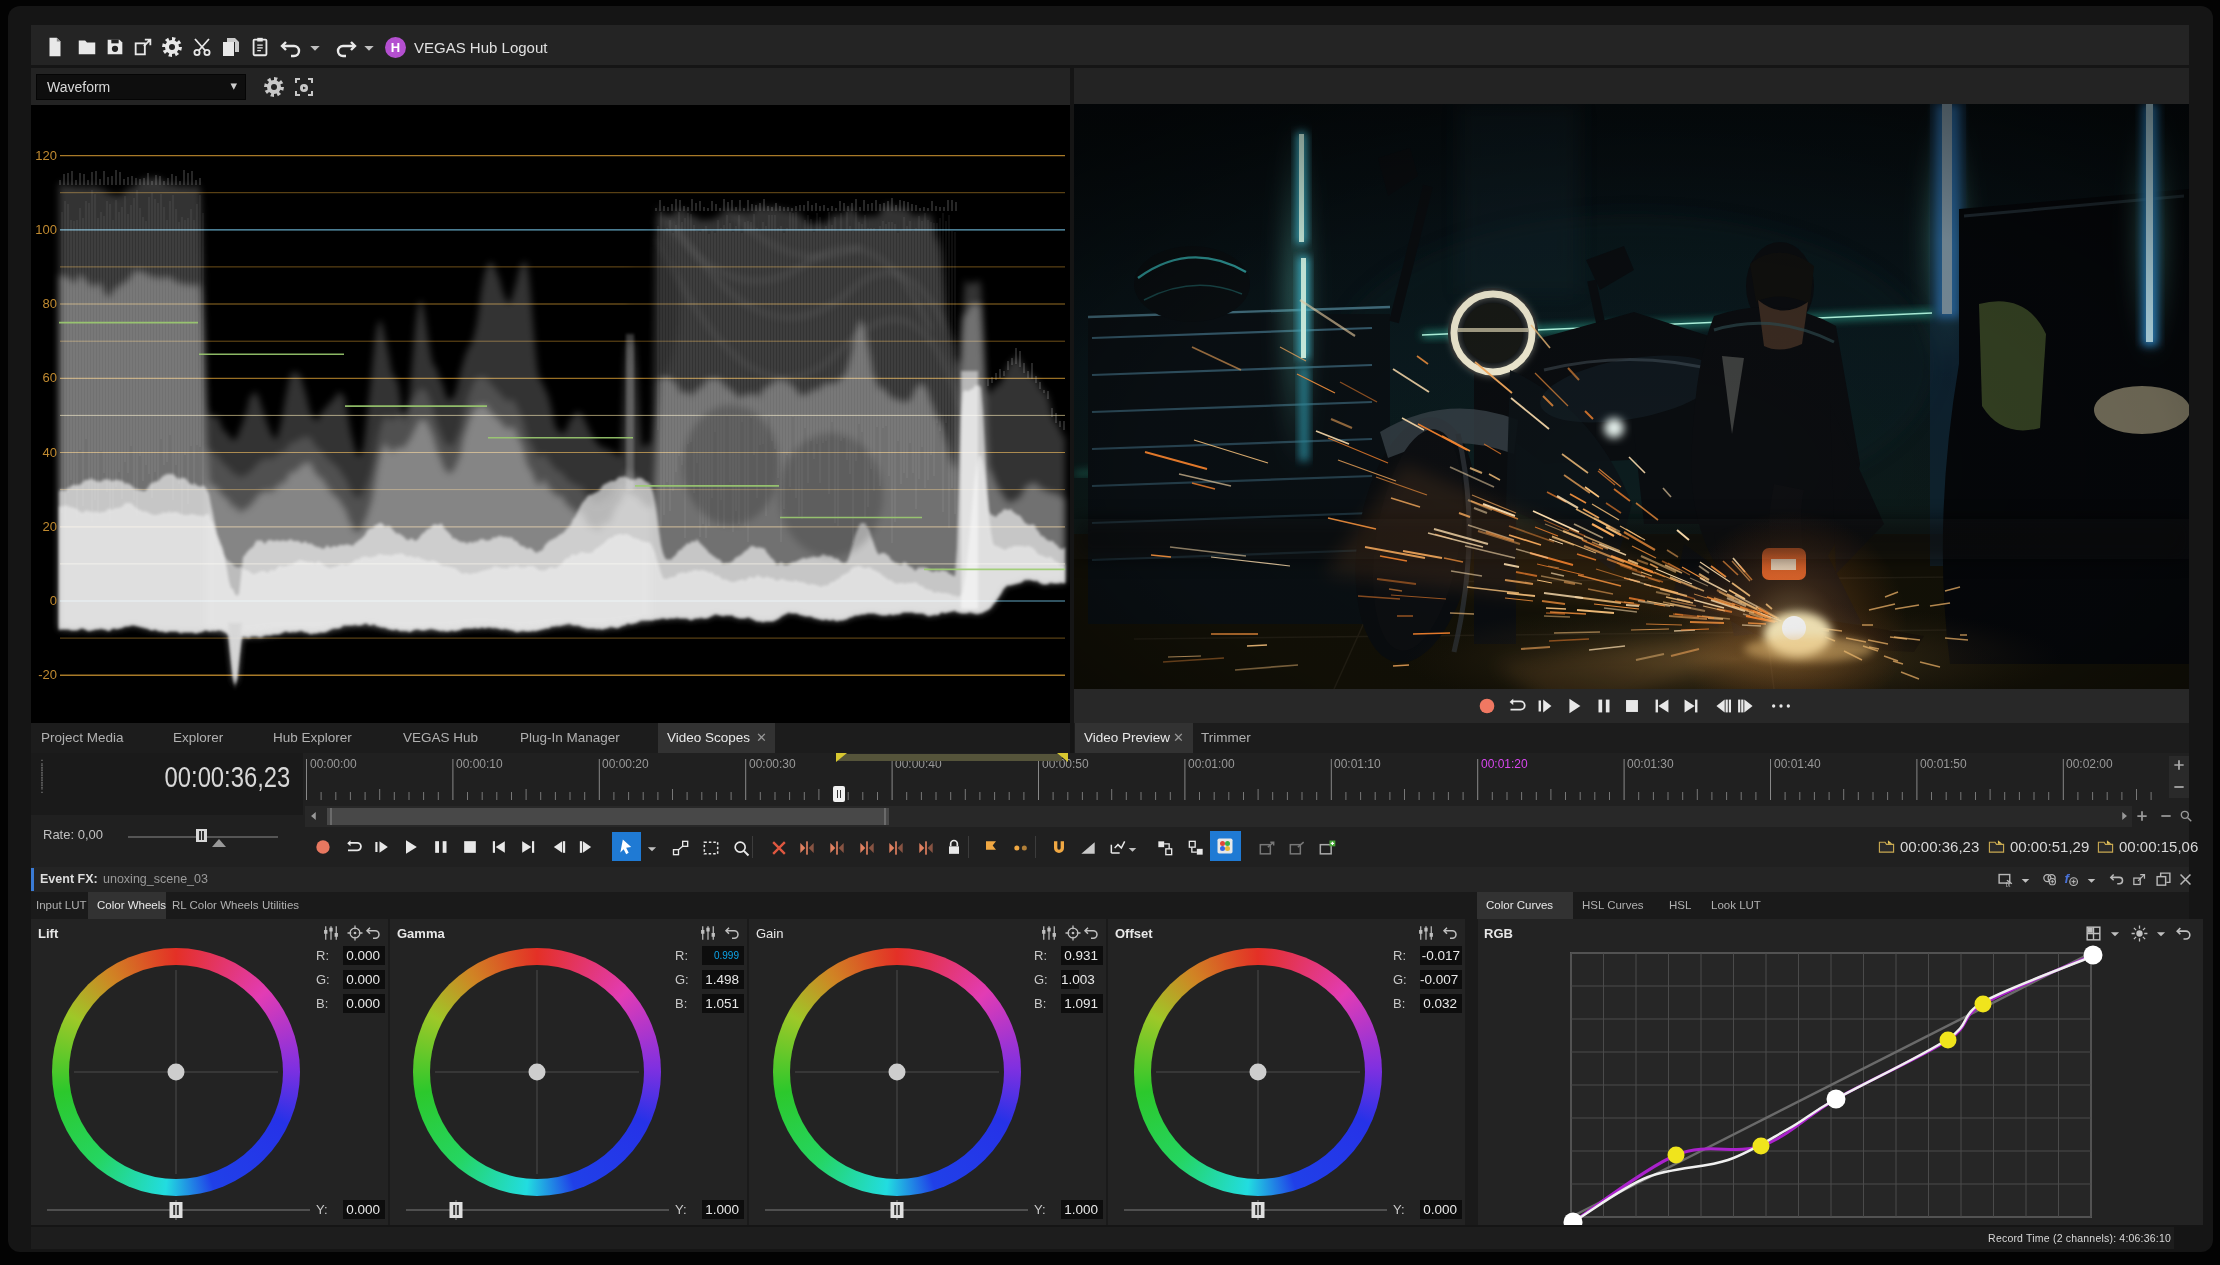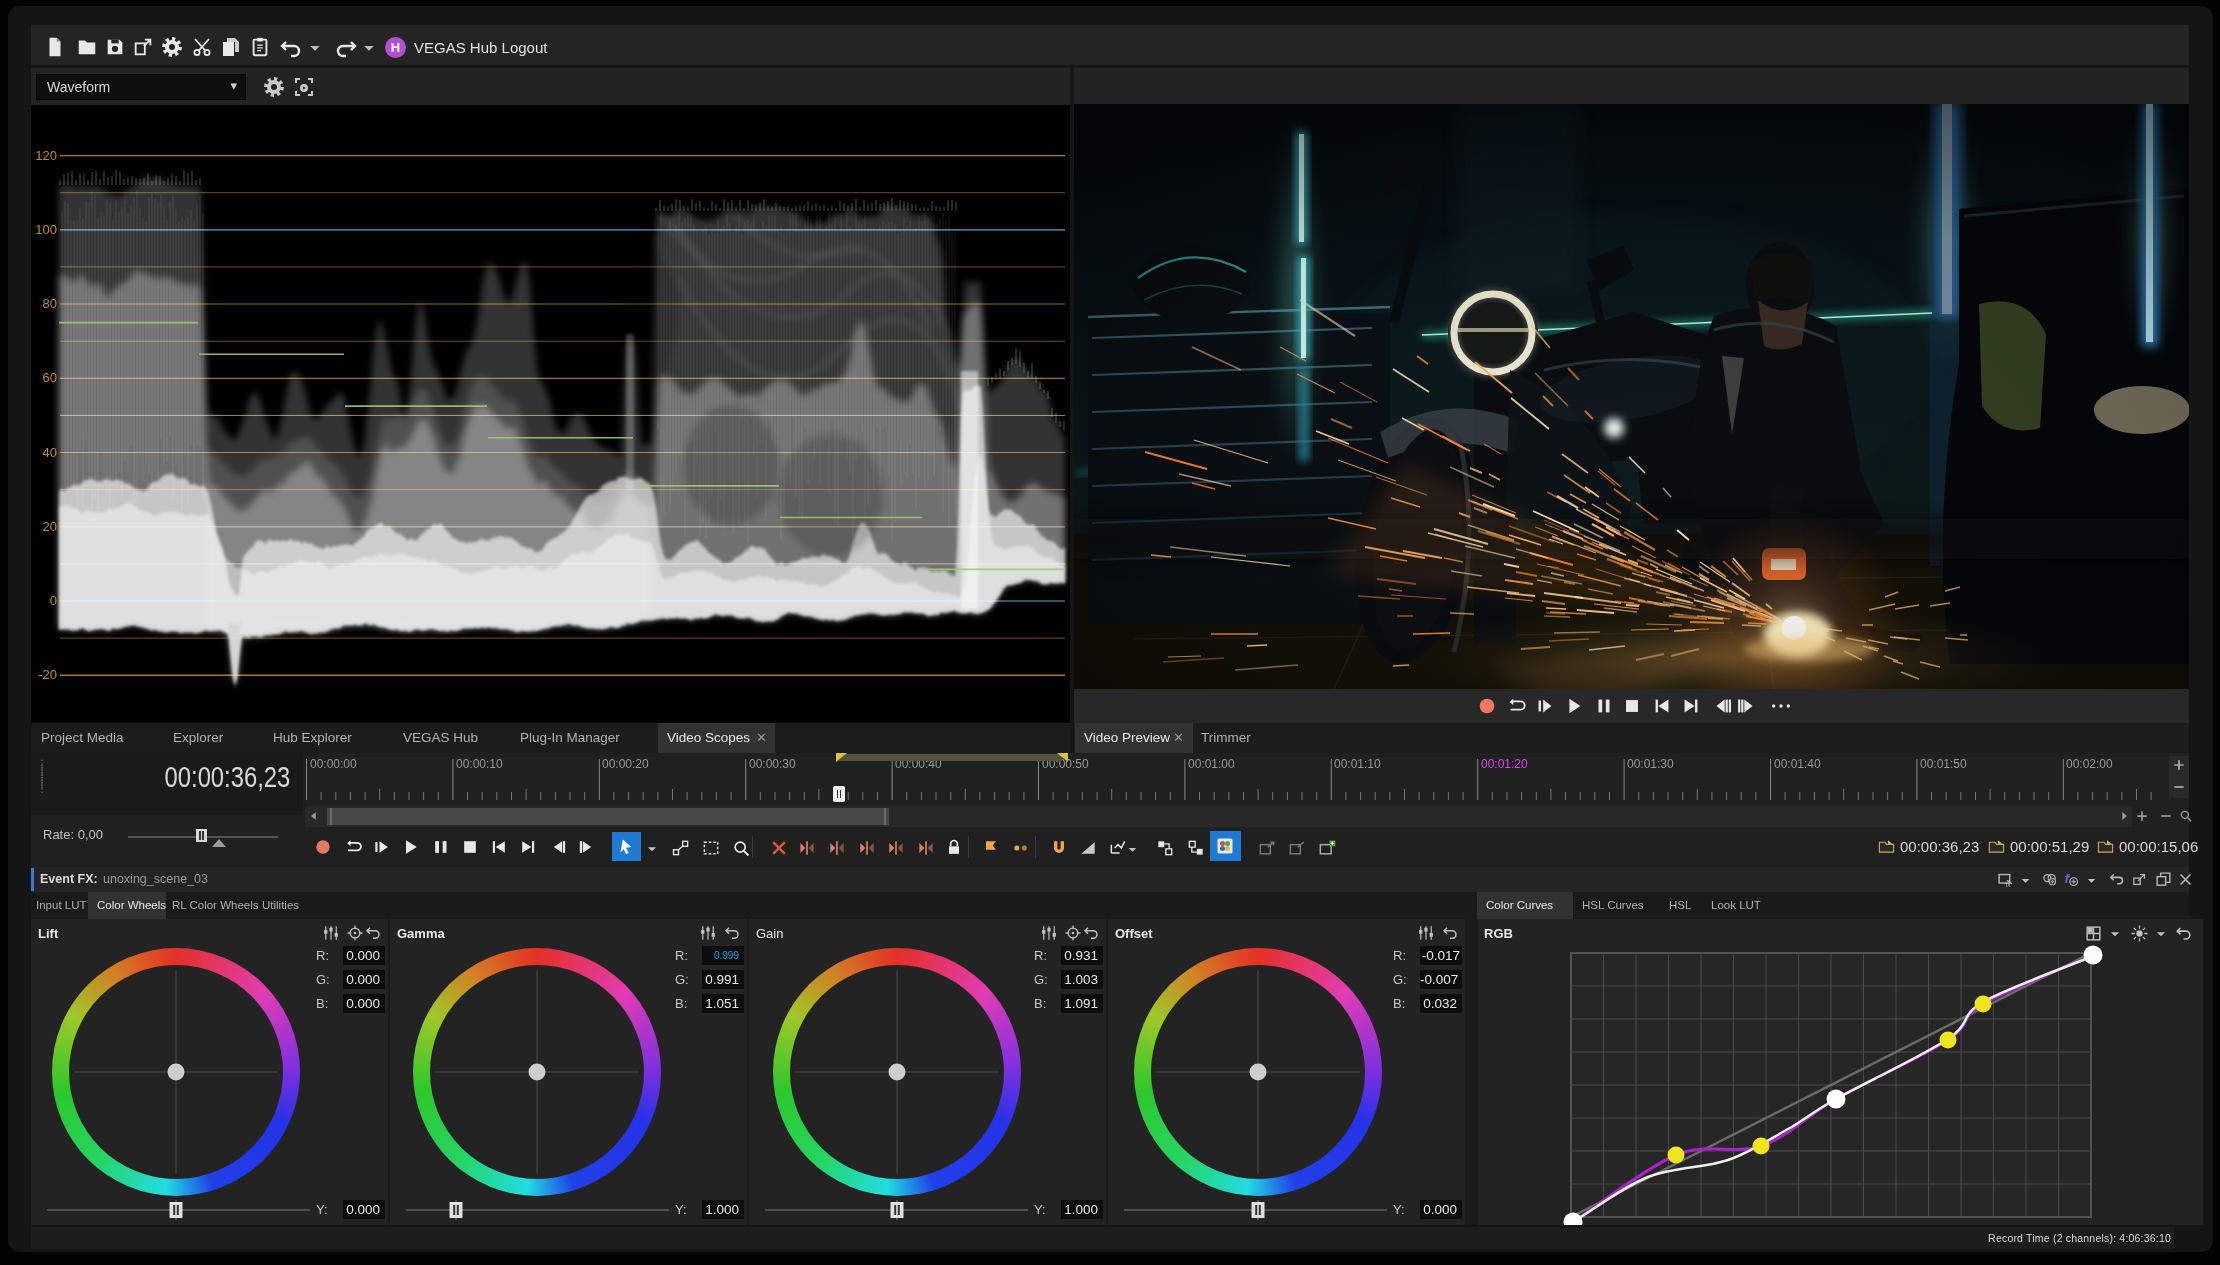--- a/index.html
+++ b/index.html
@@ -1045,21 +1045,21 @@
 background:conic-gradient(from 0deg,#e43026,#e23cb4 48deg,#8030e0 88deg,#2632e8 115deg,#2040e8 162deg,#22dce0 185deg,#25d560 222deg,#2cc82c 260deg,#9ec828 298deg,#d08424 326deg,#e43026 360deg);"></div>
 <div style="position:absolute;left:40px;top:46px;width:214px;height:214px;border-radius:50%;background:#232323"></div>
 <svg style="position:absolute;left:40px;top:46px" width="214" height="214" xmlns="http://www.w3.org/2000/svg">
 <line x1="107" y1="5" x2="107" y2="209" stroke="#4d4d4d" stroke-width="1"></line>
 <line x1="5" y1="107" x2="209" y2="107" stroke="#4d4d4d" stroke-width="1"></line>
 <circle cx="107" cy="107" r="8.5" fill="#cdcdcd"></circle>
       </svg>
       <div style="position:absolute;left:285px;top:29px;font-size:13px;color:#c8c8c8">R:</div>
       <div style="position:absolute;left:312px;top:27px;width:42px;height:19px;background:#0d0d0d;color:#0ea5e9;font-size:10px;text-align:right;line-height:19px;padding-right:5px;box-sizing:border-box">0.999</div>
       <div style="position:absolute;left:285px;top:53px;font-size:13px;color:#c8c8c8">G:</div>
-      <div style="position:absolute;left:312px;top:51px;width:42px;height:19px;background:#0d0d0d;color:#e8e8e8;font-size:13.5px;text-align:right;line-height:19px;padding-right:5px;box-sizing:border-box">0.991</div>
+      <div style="position:absolute;left:312px;top:51px;width:42px;height:19px;background:#0d0d0d;color:#e8e8e8;font-size:13.5px;text-align:right;line-height:19px;padding-right:5px;box-sizing:border-box">1.498</div>
       <div style="position:absolute;left:285px;top:77px;font-size:13px;color:#c8c8c8">B:</div>
       <div style="position:absolute;left:312px;top:75px;width:42px;height:19px;background:#0d0d0d;color:#e8e8e8;font-size:13.5px;text-align:right;line-height:19px;padding-right:5px;box-sizing:border-box">1.051</div>
       <svg style="position:absolute;left:0;top:279px" width="357" height="24" xmlns="http://www.w3.org/2000/svg">
         <line x1="16" y1="12" x2="279" y2="12" stroke="#4f4f4f" stroke-width="2"></line>
         <line x1="66" y1="2" x2="66" y2="22" stroke="#888" stroke-width="1"></line>
         <rect x="59.5" y="4" width="13" height="16" fill="#e0e0e0"></rect>
         <rect x="63.2" y="7" width="2" height="10" fill="#333"></rect>
         <rect x="66.8" y="7" width="2" height="10" fill="#333"></rect>
       </svg>
       <div style="position:absolute;left:285px;top:283px;font-size:13px;color:#c8c8c8">Y:</div>
@@ -1086,21 +1086,21 @@
 background:conic-gradient(from 0deg,#e43026,#e23cb4 48deg,#8030e0 88deg,#2632e8 115deg,#2040e8 162deg,#22dce0 185deg,#25d560 222deg,#2cc82c 260deg,#9ec828 298deg,#d08424 326deg,#e43026 360deg);"></div>
 <div style="position:absolute;left:41px;top:46px;width:214px;height:214px;border-radius:50%;background:#232323"></div>
 <svg style="position:absolute;left:41px;top:46px" width="214" height="214" xmlns="http://www.w3.org/2000/svg">
 <line x1="107" y1="5" x2="107" y2="209" stroke="#4d4d4d" stroke-width="1"></line>
 <line x1="5" y1="107" x2="209" y2="107" stroke="#4d4d4d" stroke-width="1"></line>
 <circle cx="107" cy="107" r="8.5" fill="#cdcdcd"></circle>
       </svg>
       <div style="position:absolute;left:285px;top:29px;font-size:13px;color:#c8c8c8">R:</div>
       <div style="position:absolute;left:312px;top:27px;width:42px;height:19px;background:#0d0d0d;color:#e8e8e8;font-size:13.5px;text-align:right;line-height:19px;padding-right:5px;box-sizing:border-box">0.931</div>
       <div style="position:absolute;left:285px;top:53px;font-size:13px;color:#c8c8c8">G:</div>
-      <div style="position:absolute;left:312px;top:51px;width:42px;height:19px;background:#0d0d0d;color:#e8e8e8;font-size:13.5px;text-align:right;line-height:19px;padding-right:5px;box-sizing:border-box">1.003</div>
+      <div style="position:absolute;left:312px;top:51px;width:18px;height:19px;background:#0d0d0d;color:#e8e8e8;font-size:13.5px;text-align:right;line-height:19px;padding-right:5px;box-sizing:border-box">1.003</div>
       <div style="position:absolute;left:285px;top:77px;font-size:13px;color:#c8c8c8">B:</div>
       <div style="position:absolute;left:312px;top:75px;width:42px;height:19px;background:#0d0d0d;color:#e8e8e8;font-size:13.5px;text-align:right;line-height:19px;padding-right:5px;box-sizing:border-box">1.091</div>
       <svg style="position:absolute;left:0;top:279px" width="357" height="24" xmlns="http://www.w3.org/2000/svg">
         <line x1="16" y1="12" x2="279" y2="12" stroke="#4f4f4f" stroke-width="2"></line>
         <line x1="148" y1="2" x2="148" y2="22" stroke="#888" stroke-width="1"></line>
         <rect x="141.5" y="4" width="13" height="16" fill="#e0e0e0"></rect>
         <rect x="145.2" y="7" width="2" height="10" fill="#333"></rect>
         <rect x="148.8" y="7" width="2" height="10" fill="#333"></rect>
       </svg>
       <div style="position:absolute;left:285px;top:283px;font-size:13px;color:#c8c8c8">Y:</div>

